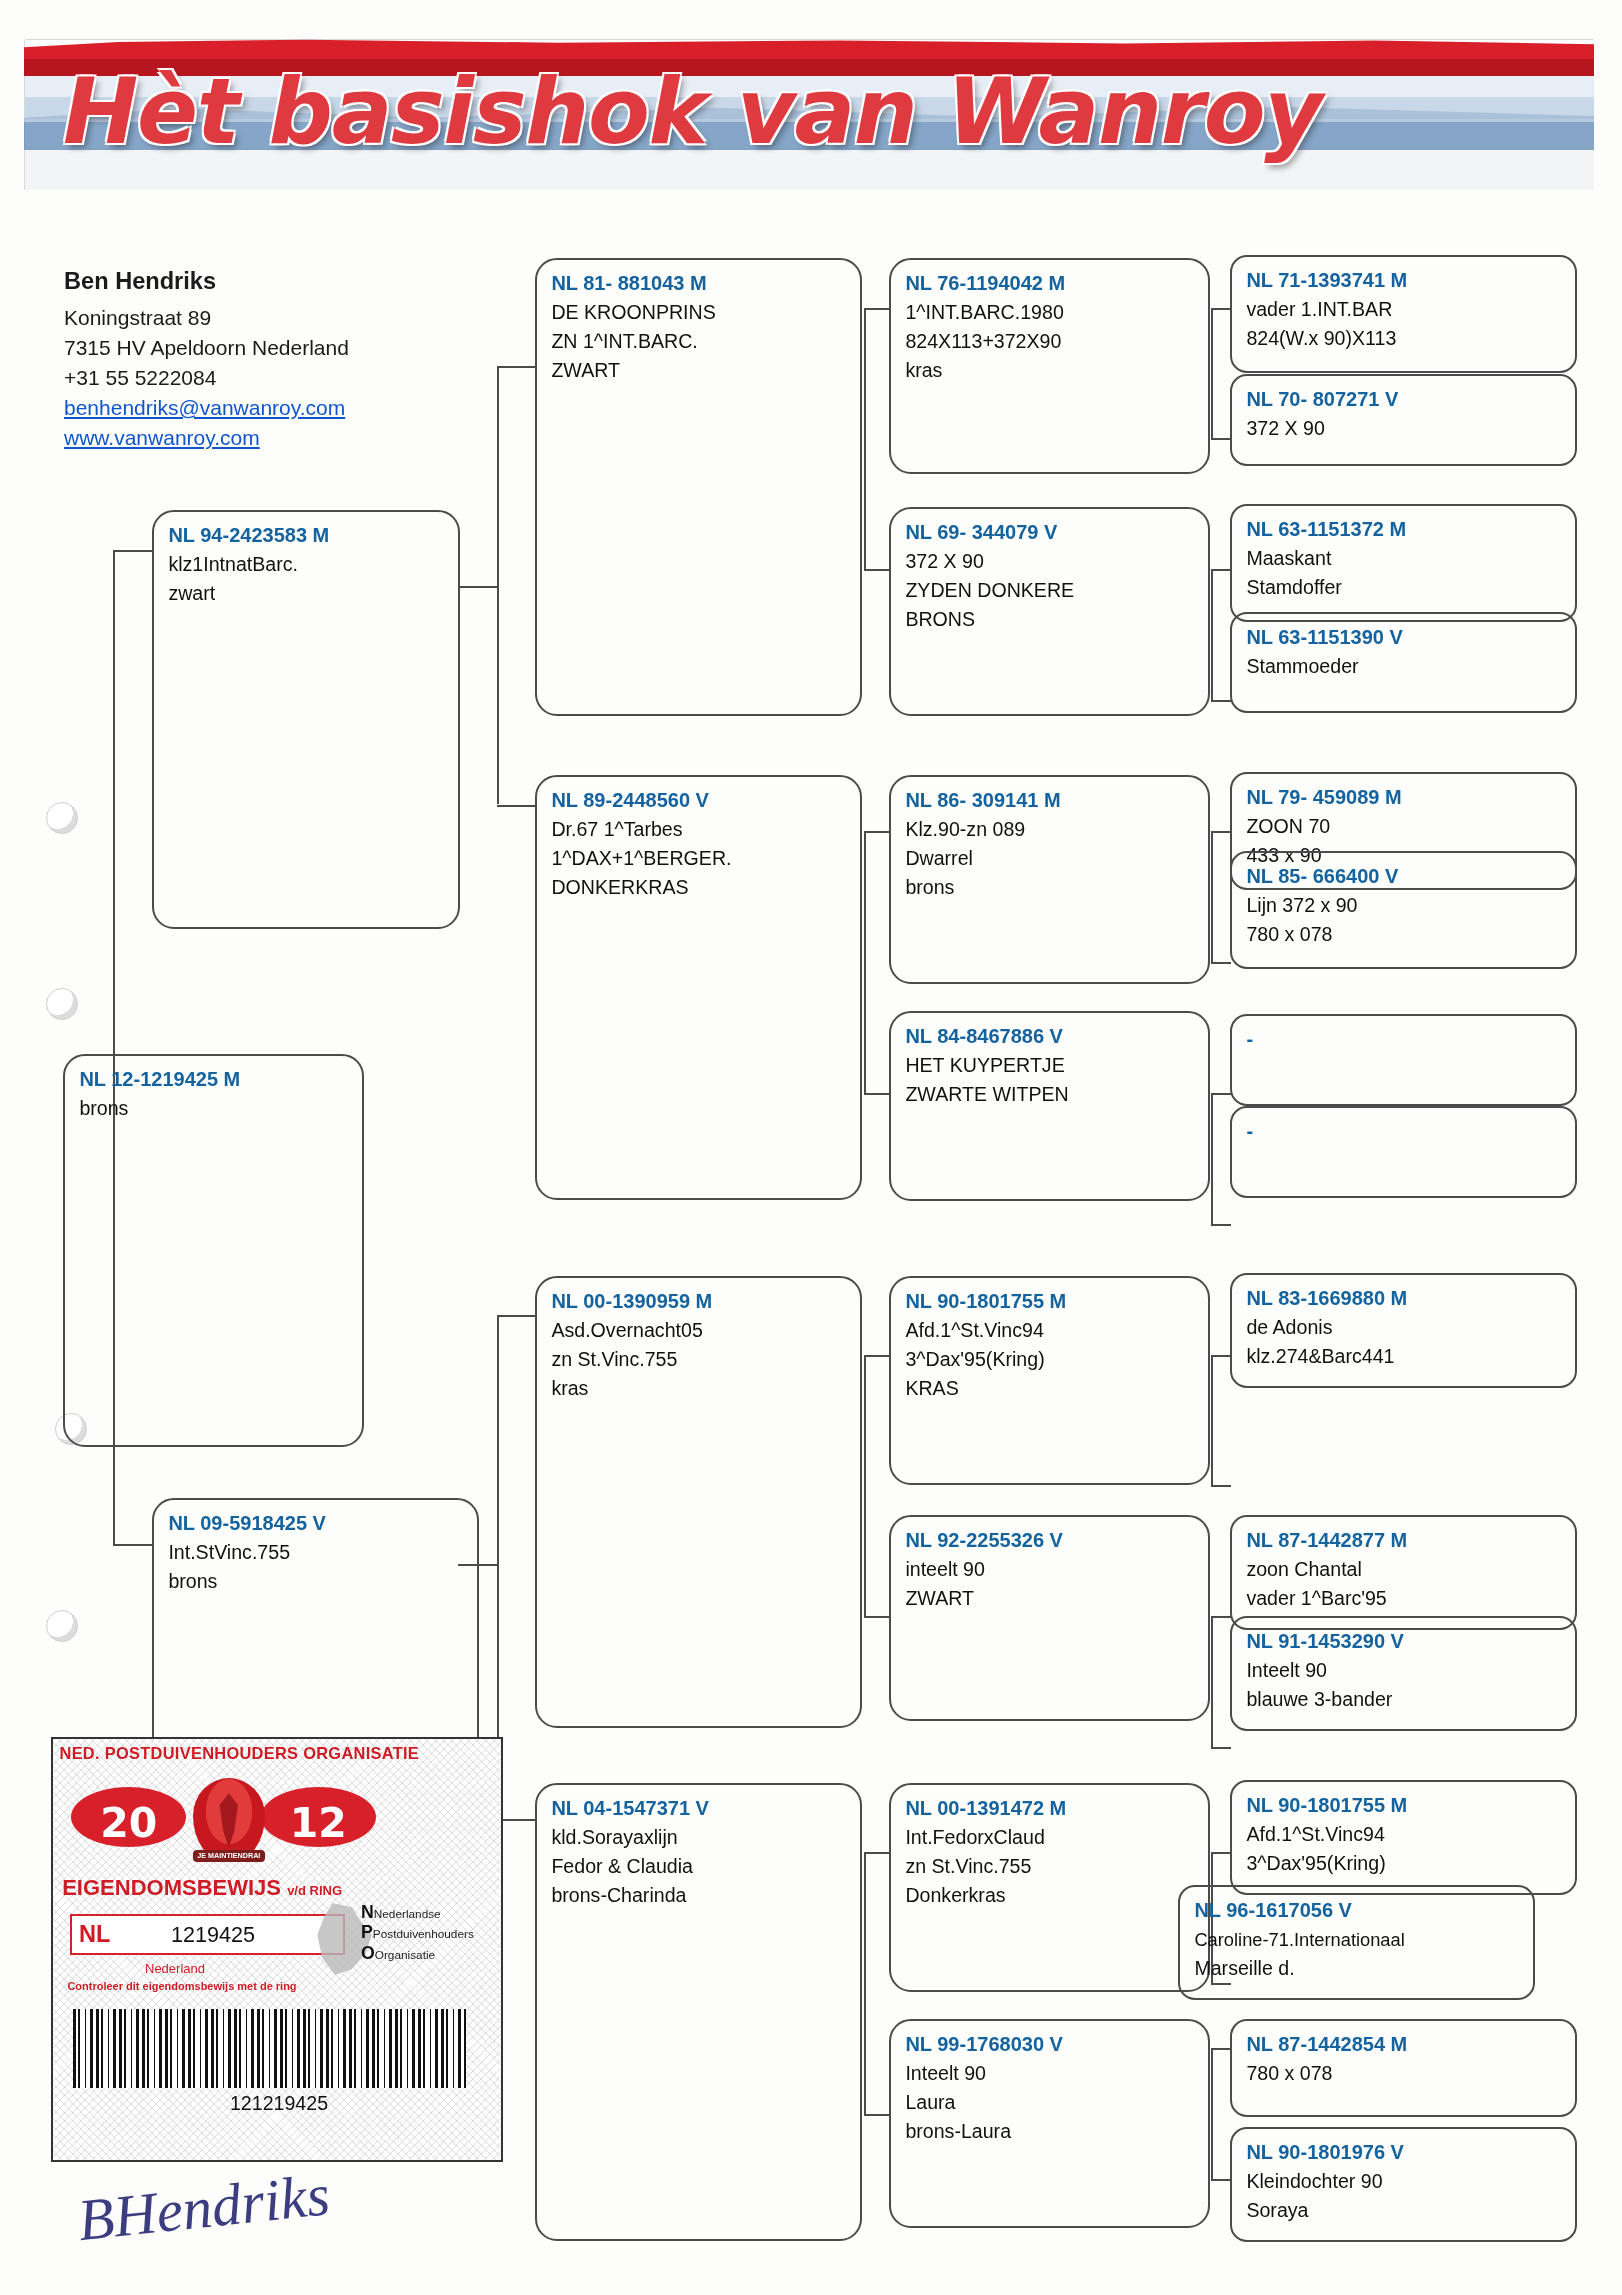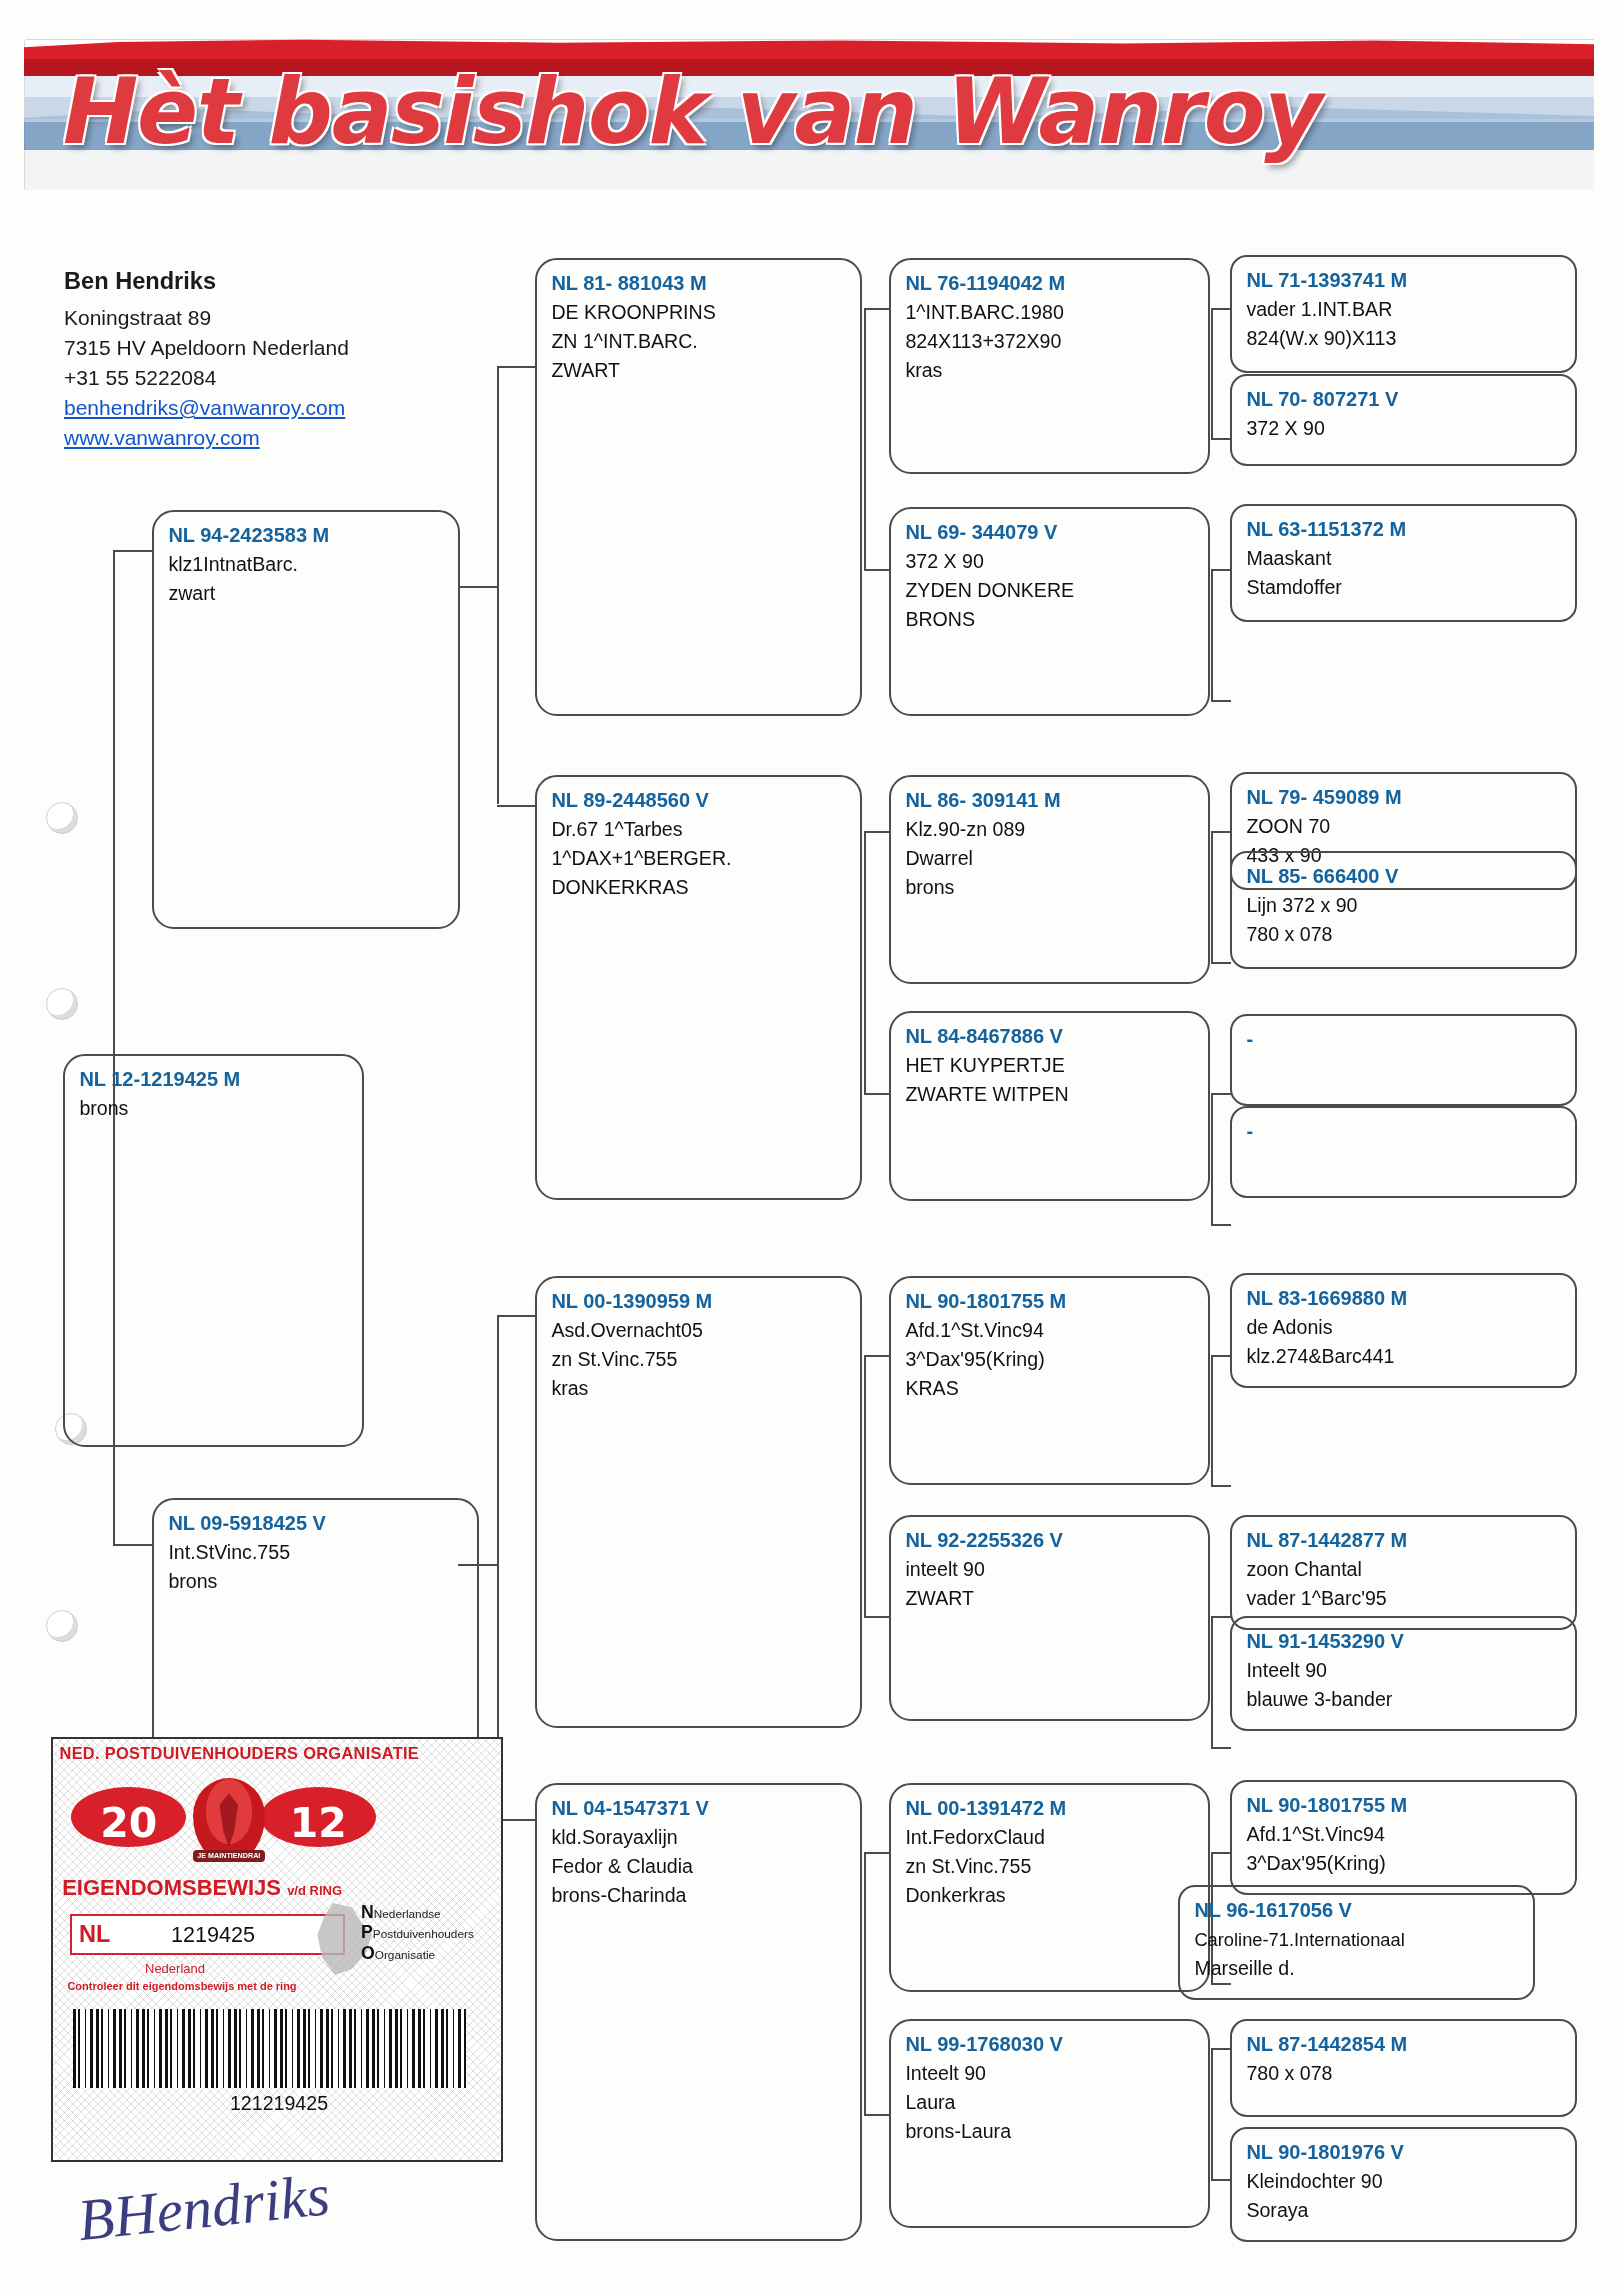--- a/index.html
+++ b/index.html
@@ -349,20 +349,24 @@
     <div class="txt">824(W.x 90)X113</div>
   </div>
   <div class="box small" style="left:1230px;top:374px;width:347px;height:92px;">
     <div class="ring">NL 70- 807271 V</div>
     <div class="txt">372 X 90</div>
   </div>
   <div class="box small" style="left:1230px;top:504px;width:347px;height:118px;">
     <div class="ring">NL 63-1151372 M</div>
     <div class="txt">Maaskant</div>
     <div class="txt">Stamdoffer</div>
+  </div>
+  <div class="box small" style="left:1230px;top:612px;width:347px;height:101px;">
+    <div class="ring">NL 63-1151390 V</div>
+    <div class="txt">Stammoeder</div>
   </div>
   <div class="box small" style="left:1230px;top:772px;width:347px;height:118px;">
     <div class="ring">NL 79- 459089 M</div>
     <div class="txt">ZOON 70</div>
     <div class="txt">433 x 90</div>
   </div>
   <div class="box small" style="left:1230px;top:851px;width:347px;height:118px;">
     <div class="ring">NL 85- 666400 V</div>
     <div class="txt">Lijn 372 x 90</div>
     <div class="txt">780 x 078</div>

